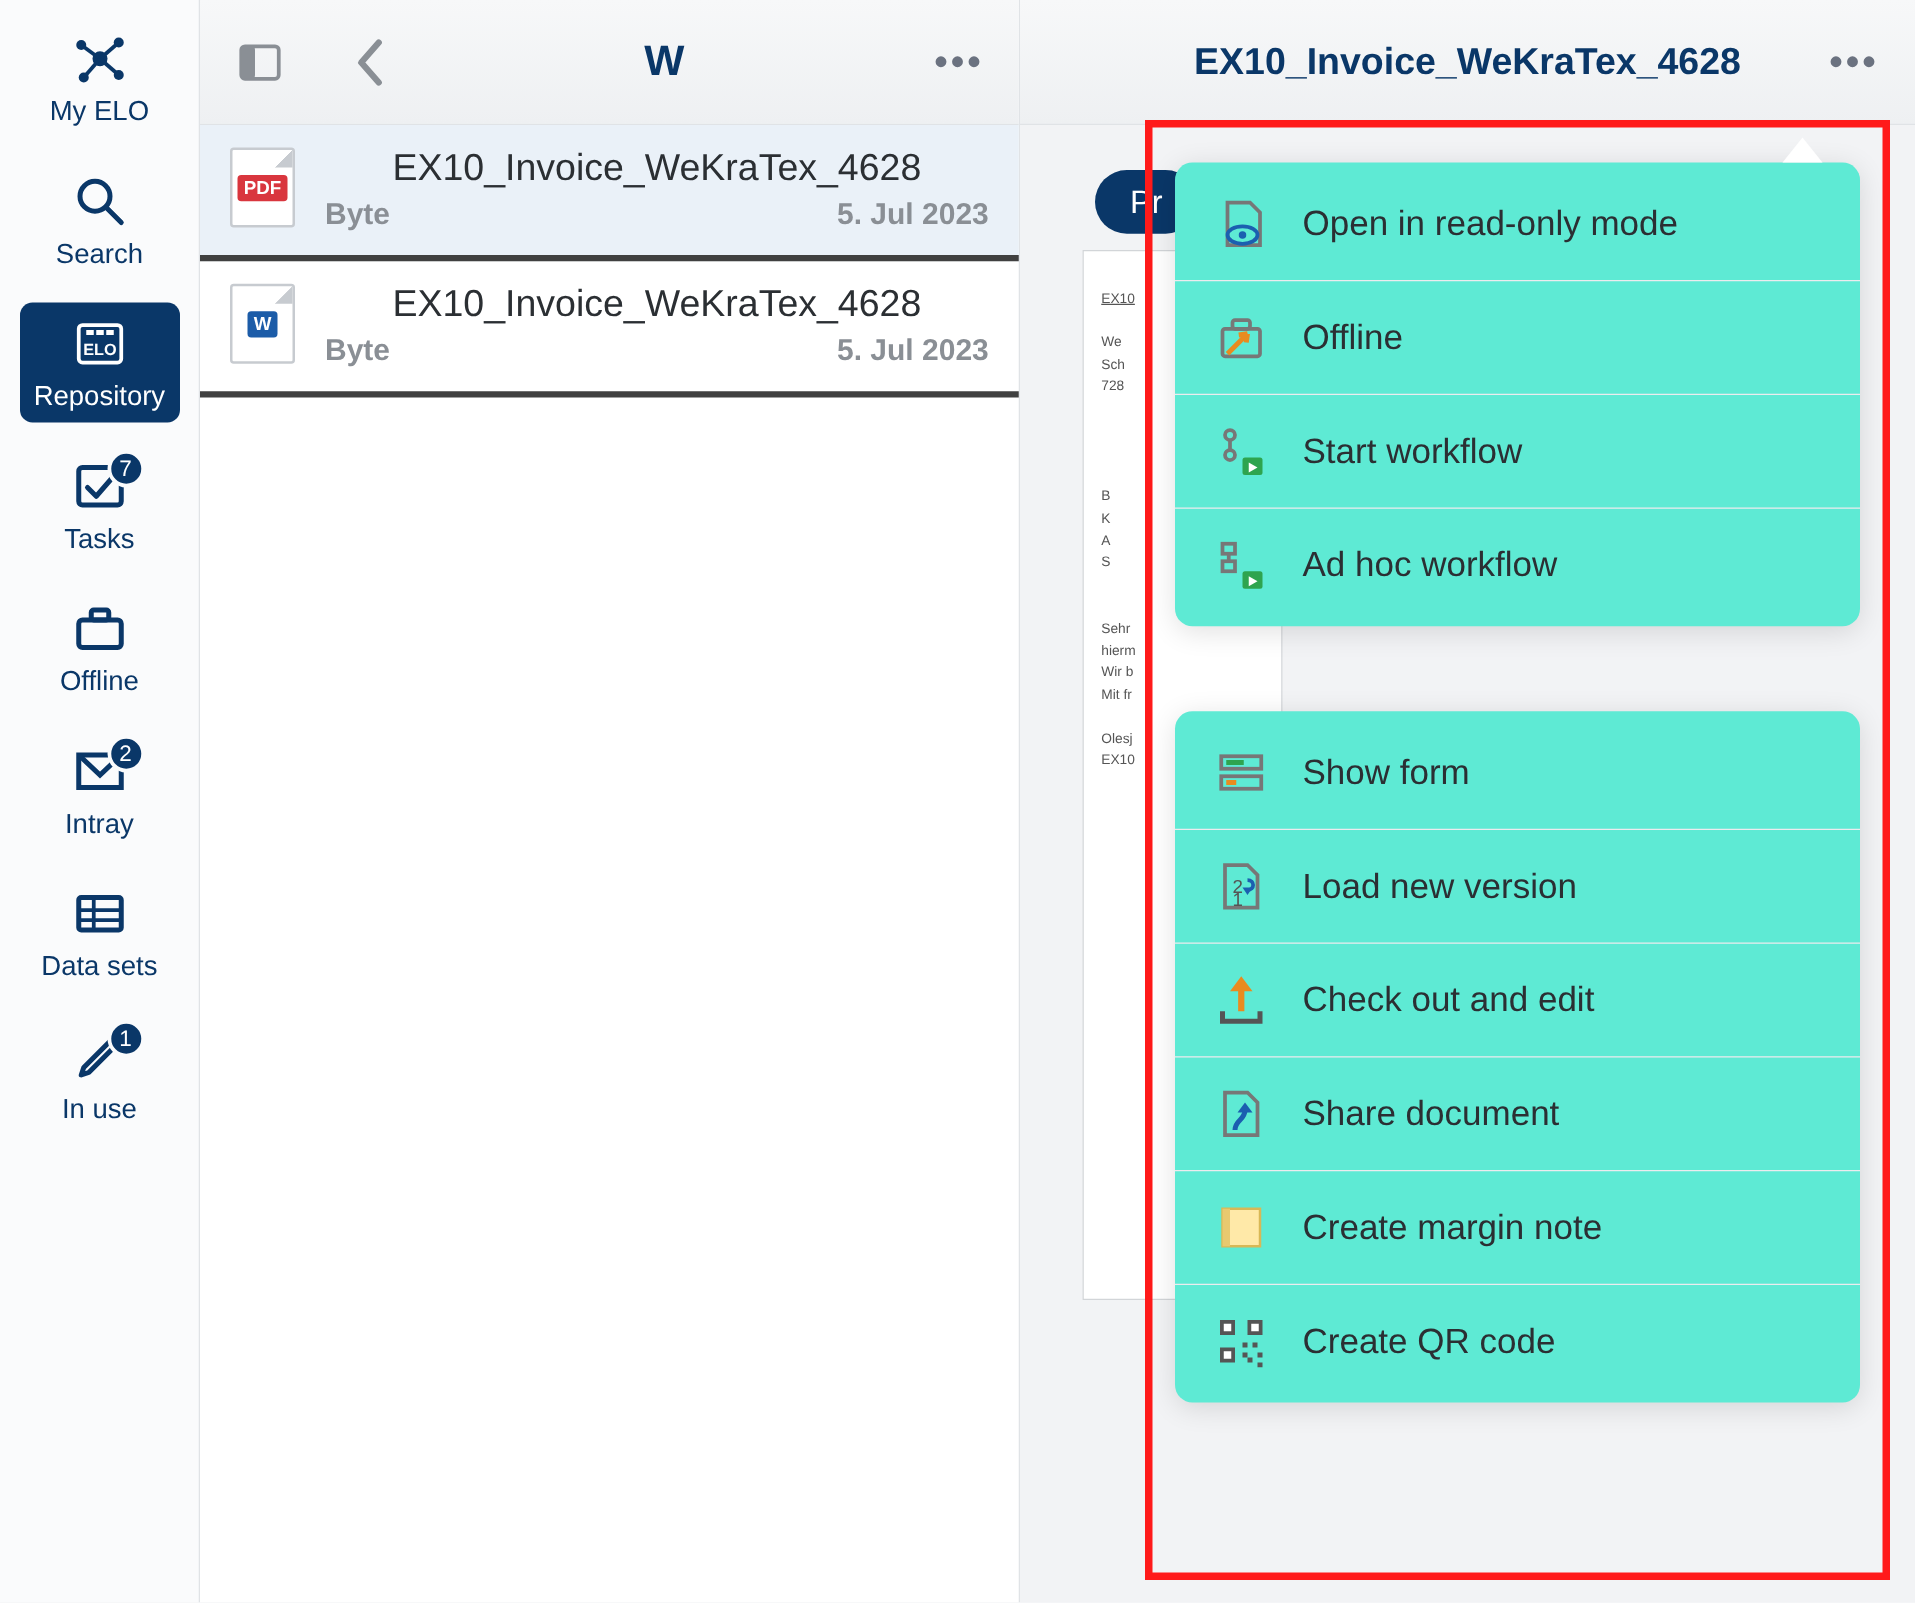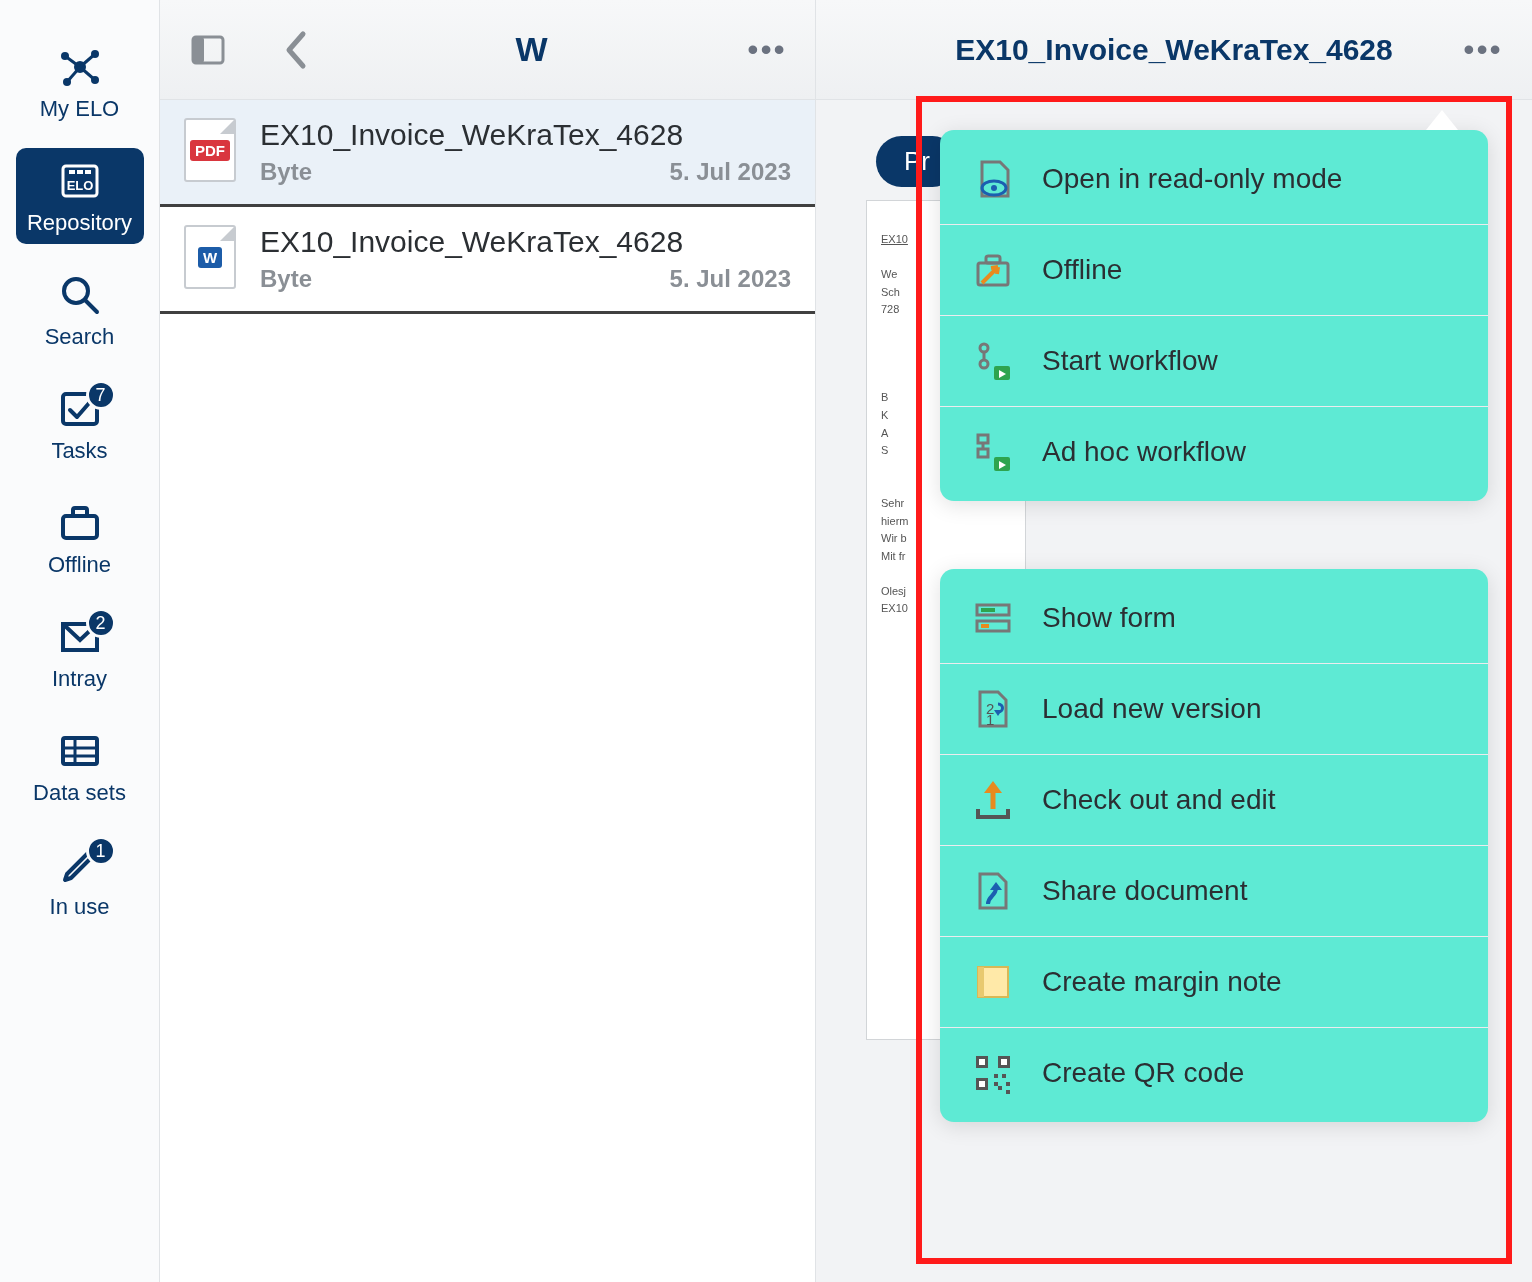--- a/index.html
+++ b/index.html
@@ -8,21 +8,21 @@
   .app { display: flex; height: 100%; }
 
   
   .rail {
     width: 160px;
     background: #fafbfc;
     border-right: 1px solid #e0e3e6;
     display: flex;
     flex-direction: column;
     align-items: center;
-    padding-top: 34px;
+    padding-top: 14px;
     gap: 18px;
   }
   .rail-item {
     width: 128px;
     display: flex;
     flex-direction: column;
     align-items: center;
     gap: 6px;
     padding: 10px 0 8px;
     border-radius: 10px;
@@ -77,21 +77,22 @@
     text-align:center;
     font-size: 34px;
     font-weight: 600;
     color:#0a3768;
   }
   .hdots { font-size: 32px; letter-spacing: 2px; color:#b0b5bb;}
 
   .list-row {
     display:flex;
     padding: 18px 24px;
-    border-bottom: 3px solid #404040;
+    border-bottom: 5px solid #404040;
+    text-align: center;
   }
   .list-row.selected { background:#eaf1f8; }
   .file-icon {
     width: 52px; height: 64px;
     border: 2px solid #c7cbd0;
     border-radius: 3px;
     margin-right: 24px;
     position: relative;
     background:#fff;
     display:flex;align-items:center;justify-content:center;
@@ -252,41 +253,41 @@
               <line x1="23" y1="23" x2="8" y2="12"></line>
               <line x1="23" y1="23" x2="38" y2="10"></line>
               <line x1="23" y1="23" x2="38" y2="36"></line>
               <line x1="23" y1="23" x2="10" y2="38"></line>
             </g>
           </svg>
       </div>
       <span class="label">My ELO</span>
     </div>
 
+    <div class="rail-item">
+      <div class="icon-wrap">
+        <svg viewBox="0 0 46 46">
+            <circle cx="19" cy="19" r="12" fill="none" stroke="#0a3768" stroke-width="4"></circle>
+            <line x1="28" y1="28" x2="40" y2="40" stroke="#0a3768" stroke-width="4" stroke-linecap="round"></line>
+          </svg>
+      </div>
+      <span class="label">Search</span>
+    </div>
+
     <div class="rail-item active">
       <div class="icon-wrap">
         <svg viewBox="0 0 46 46">
             <rect x="6" y="8" width="34" height="30" rx="3" fill="none" stroke="#fff" stroke-width="3"></rect>
             <rect x="12" y="12" width="6" height="4" fill="#fff"></rect>
             <rect x="20" y="12" width="6" height="4" fill="#fff"></rect>
             <rect x="28" y="12" width="6" height="4" fill="#fff"></rect>
             <text x="23" y="32" font-size="13" font-weight="700" text-anchor="middle" fill="#fff">ELO</text>
           </svg>
       </div>
       <span class="label">Repository</span>
-    </div>
-
-    <div class="rail-item">
-      <div class="icon-wrap">
-        <svg viewBox="0 0 46 46">
-            <circle cx="19" cy="19" r="12" fill="none" stroke="#0a3768" stroke-width="4"></circle>
-            <line x1="28" y1="28" x2="40" y2="40" stroke="#0a3768" stroke-width="4" stroke-linecap="round"></line>
-          </svg>
-      </div>
-      <span class="label">Search</span>
     </div>
 
     <div class="rail-item">
       <div class="icon-wrap">
         <svg viewBox="0 0 46 46">
             <rect x="6" y="8" width="34" height="30" rx="3" fill="none" stroke="#0a3768" stroke-width="4"></rect>
             <polyline points="13,24 20,31 33,16" fill="none" stroke="#0a3768" stroke-width="4" stroke-linecap="round" stroke-linejoin="round"></polyline>
           </svg>
         <span class="badge">7</span>
       </div>

